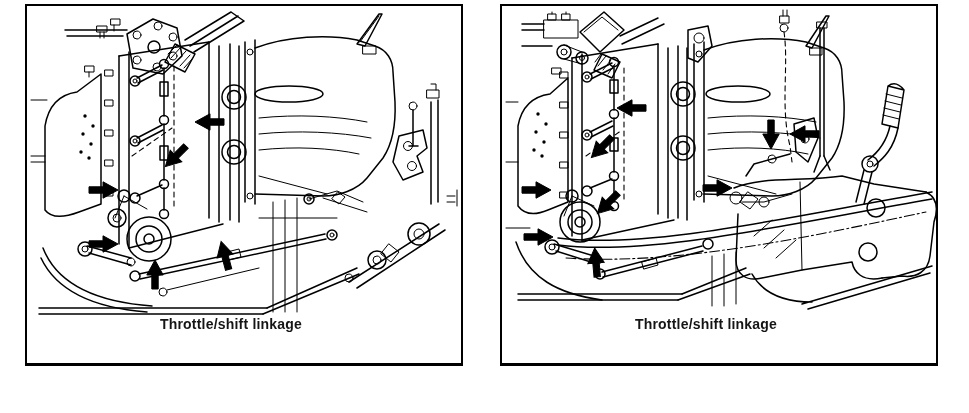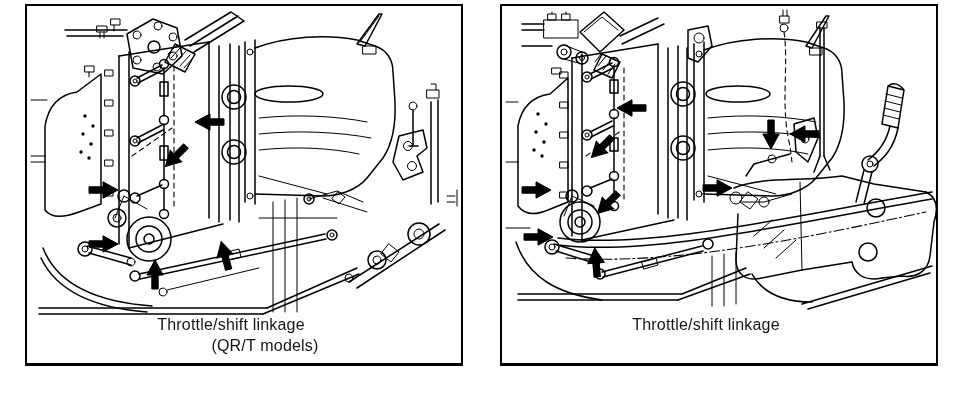--- a/index.html
+++ b/index.html
@@ -19,21 +19,21 @@
   .art path,.art circle,.art rect,.art ellipse,.art line,.art polyline{
     fill:none;stroke:#000;stroke-width:1.5;stroke-linecap:round;stroke-linejoin:round;
   }
   .art .fine{stroke-width:1;}
   .art .dash{stroke-dasharray:5 4;stroke-width:1.1;}
   .art .dashdot{stroke-dasharray:10 3 2 3;stroke-width:1.1;}
   .art circle.dot{fill:#000;stroke:none;}
   .art polygon{fill:#000;stroke:#000;stroke-width:1;stroke-linejoin:miter;}
   .caption{
     position:absolute;left:0;right:4px;top:308px;text-align:center;
-    color:#151515;font-size:16px;line-height:21px;letter-spacing:.2px;
+    color:#151515;font-size:14px;line-height:21px;letter-spacing:.2px;font-weight:bold;
   }
   .cap{white-space:pre;}
   .qrt .cap1{transform:translateX(-11px);}
   .qrt .cap2{transform:translateX(23px);}
   .qqe .cap1{transform:translateX(-11px);}
   .qqe .cap2{transform:translateX(-9px);}
 </style>
 </head>
 <body>
 
@@ -170,21 +170,20 @@
           <polygon points="-14,-3.2 0,-3.2 0,-8.2 15,0 0,8.2 0,3.2 -14,3.2" transform="translate(149,150) rotate(135)" fill="#000000"></polygon>
           <polygon points="-14,-3.2 0,-3.2 0,-8.2 15,0 0,8.2 0,3.2 -14,3.2" transform="translate(76,184) rotate(0)" fill="#000000"></polygon>
           <polygon points="-14,-3.2 0,-3.2 0,-8.2 15,0 0,8.2 0,3.2 -14,3.2" transform="translate(76,238) rotate(0)" fill="#000000"></polygon>
           <polygon points="-14,-3.2 0,-3.2 0,-8.2 15,0 0,8.2 0,3.2 -14,3.2" transform="translate(198,250) rotate(-105)" fill="#000000"></polygon>
           <polygon points="-14,-3.2 0,-3.2 0,-8.2 15,0 0,8.2 0,3.2 -14,3.2" transform="translate(128,269) rotate(-90)" fill="#000000"></polygon>
         </g>
     </svg>
 
     <div class="caption">
       <div class="cap cap1">Throttle/shift linkage</div>
-      <div class="cap cap2">(QR/T models)</div>
     </div>
   </section>
 
   <section class="panel qqe">
     <svg class="art" viewBox="0 0 434 357">
 
       <g>
         <path class="fine" d="M42,14 h34 v18 h-34 z M46,8 h8 v6 h-8 z M60,8 h8 v6 h-8 z M50,6 v2 M64,6 v2"></path>
         <path d="M20,18 h22 M20,24 h22"></path>
         <path d="M78,26 L102,6 L122,24 L98,46 Z"></path>

